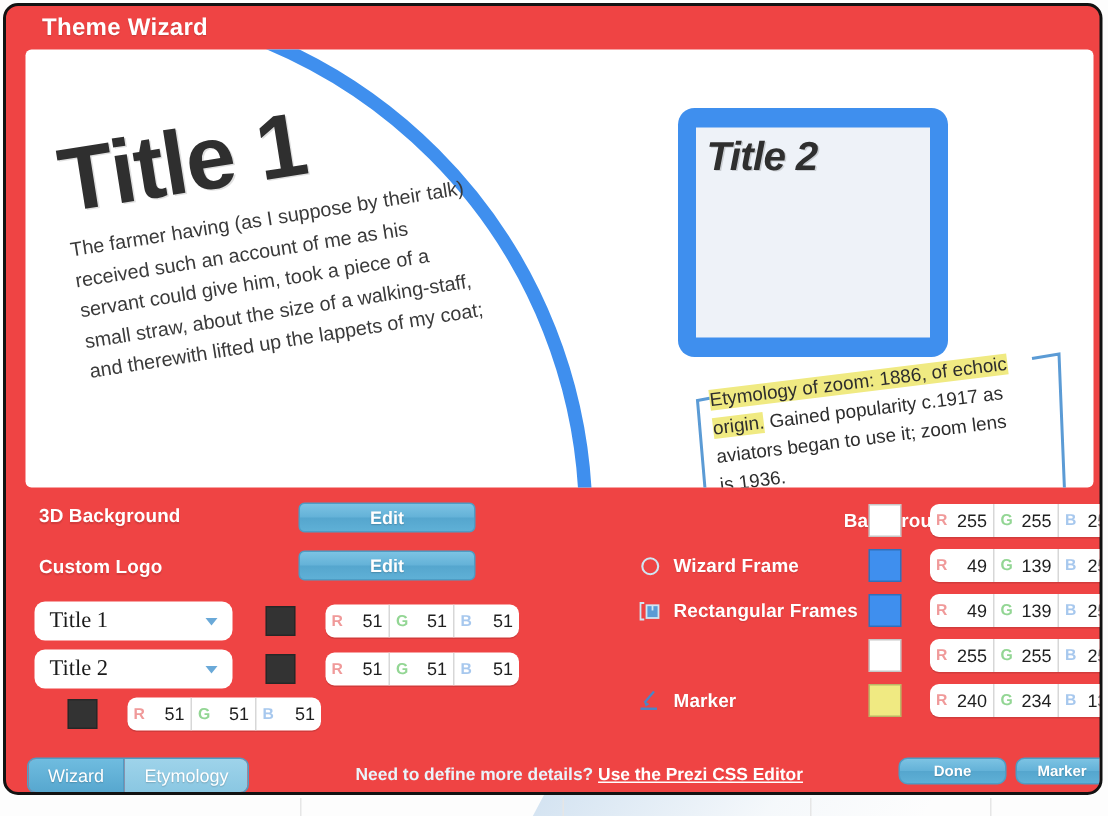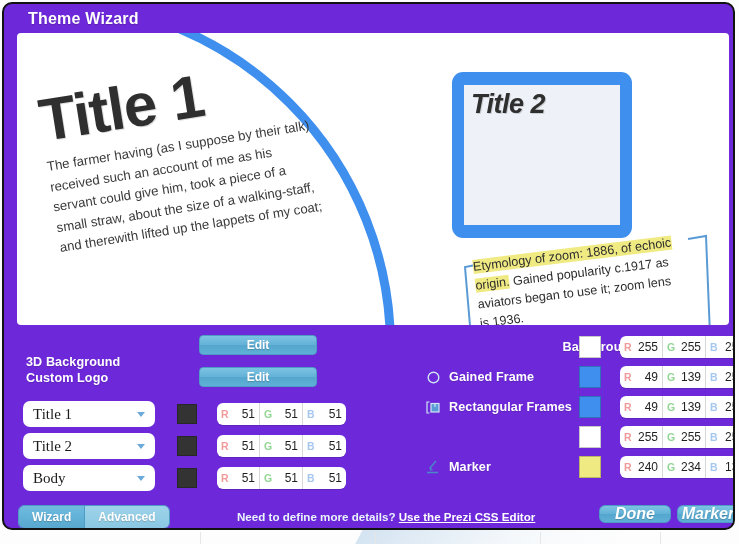--- a/index.html
+++ b/index.html
@@ -15,21 +15,21 @@
   .bg-wash:before{
     content:"";position:absolute;left:360px;top:520px;width:260px;height:30px;
     background:linear-gradient(105deg,rgba(178,206,232,.55) 0%,rgba(221,234,245,.25) 60%,rgba(255,255,255,0) 100%);
     transform:skewX(-28deg);
   }
   .bg-line{position:absolute;background:#e6e6e6;}
 
   
   .window{
     position:absolute;left:2px;top:2px;width:733px;height:528px;
-    background:#6d28d9;border:2px solid #121212;border-radius:10px;
+    background:#ef4444;border:2px solid #121212;border-radius:10px;
     box-sizing:border-box;overflow:hidden;
   }
   .titlebar{
     position:absolute;left:0;top:0;width:100%;height:29px;
     display:flex;align-items:center;
   }
   .title-text{
     margin-left:24px;color:#ffffff;font-size:16px;font-weight:bold;
     letter-spacing:.2px;text-shadow:0 1px 1px rgba(0,0,0,.18);
   }
@@ -146,39 +146,38 @@
   .icon-cell svg{display:block;}
 
   
   .footer{position:absolute;left:0;top:496px;width:100%;height:32px;}
   .seg{
     position:absolute;left:14px;top:5px;display:flex;height:22px;border-radius:6px;
     overflow:hidden;border:1px solid #4e9cc4;
   }
   .seg-btn{
     display:flex;align-items:center;justify-content:center;height:100%;
-    font-size:12px;font-weight:bold;color:#ffffff;cursor:pointer;
+    font-size:12px;font-weight:normal;color:#ffffff;cursor:pointer;
     text-shadow:0 1px 1px rgba(0,0,0,.2);padding:0 13px;
   }
   .seg-btn.off{background:linear-gradient(180deg,#6fbcdf 0%,#57a7cf 100%);}
   .seg-btn.on{background:linear-gradient(180deg,#9ed3ea 0%,#8ac7e2 100%);border-left:1px solid #4e9cc4;}
 
   .hint{
     position:absolute;left:233px;top:10px;color:#e9f4fb;font-size:11.6px;font-weight:bold;
   }
   .hint a{color:#ffffff;text-decoration:underline;}
 
   .btn{
     position:absolute;top:5px;height:18px;border-radius:6px;
     background:linear-gradient(180deg,#7cc3e3 0%,#64b2d8 48%,#55a6ce 52%,#5fb0d6 100%);
     border:1px solid #4e9cc4;box-sizing:border-box;
-    color:#ffffff;font-size:16px;font-weight:bold;
+    color:#ffffff;font-size:10px;font-weight:bold;
     display:flex;align-items:center;justify-content:center;cursor:pointer;
     text-shadow:0 1px 1px rgba(0,0,0,.2);
-    font-style:italic;
   }
   #done-button{left:595px;width:72px;}
   #cancel-button{left:673px;width:62px;}
 </style>
 </head>
 <body>
 
 <div id="root">
 
   <div class="bg-wash"></div>
@@ -221,21 +220,21 @@
       </div>
 
       <div class="note"><span class="hl">Etymology of zoom: 1886, of echoic origin.</span><span> Gained popularity c.1917 as aviators began to use it; zoom lens is 1936.</span></div>
 
     </div>
 
     <div class="panel">
 
       <div class="col-left">
 
-        <div class="row" style="left:22px;top:30px;">
+        <div class="row" style="left:22px;top:12px;">
           <div class="panel-label">3D Background</div>
         </div>
         <div class="row" style="left:195px;top:10px;">
           <div class="edit-btn">Edit</div>
         </div>
 
         <div class="row" style="left:22px;top:46px;text-align:right;">
           <div class="panel-label">Custom Logo</div>
         </div>
         <div class="row" style="left:195px;top:42px;">
@@ -280,24 +279,20 @@
                 <span class="val">51</span>
               </div>
             <div class="fld">
                 <span class="ch b">B</span>
                 <span class="val">51</span>
               </div>
           </div>
         </div>
 
         <div class="row" style="left:19px;top:140px;">
-          <div class="select">
-            <span class="sel-label">Body</span>
-            <span class="caret"></span>
-          </div>
           <div class="swatch" style="margin-left:22px;background:#333333;"></div>
           <div class="rgb" style="margin-left:20px;">
             <div class="fld">
                 <span class="ch r">R</span>
                 <span class="val">51</span>
               </div>
             <div class="fld">
                 <span class="ch g">G</span>
                 <span class="val">51</span>
               </div>
@@ -331,21 +326,21 @@
               <span class="val">255</span>
             </div>
         </div>
 
         <div class="row" style="left:50px;top:44px;">
           <div class="icon-cell">
             <svg width="13" height="13" viewBox="0 0 13 13">
                 <circle cx="6.5" cy="6.5" r="5.3" fill="none" stroke="#cfe6f3" stroke-width="1.4"></circle>
               </svg>
           </div>
-          <div class="panel-label" style="margin-left:7px;">Gained Frame</div>
+          <div class="panel-label" style="margin-left:7px;">Wizard Frame</div>
         </div>
         <div class="swatch" style="position:absolute;left:205px;top:41px;width:22px;height:22px;background:#3f8fee;"></div>
         <div class="rgb" style="position:absolute;left:246px;top:41px;">
           <div class="fld">
               <span class="ch r">R</span>
               <span class="val">49</span>
             </div>
           <div class="fld">
               <span class="ch g">G</span>
               <span class="val">139</span>
@@ -424,21 +419,21 @@
             </div>
         </div>
 
       </div>
     </div>
 
     <div class="footer">
 
       <div class="seg">
         <div class="seg-btn off">Wizard</div>
-        <div class="seg-btn on">Advanced</div>
+        <div class="seg-btn on">Etymology</div>
       </div>
 
       <div class="hint">
         <span>Need to define more details?</span>
         <a href="#">Use the Prezi CSS Editor</a>
       </div>
 
       <div class="btn" id="done-button">Done</div>
       <div class="btn" id="cancel-button">Marker</div>
 

